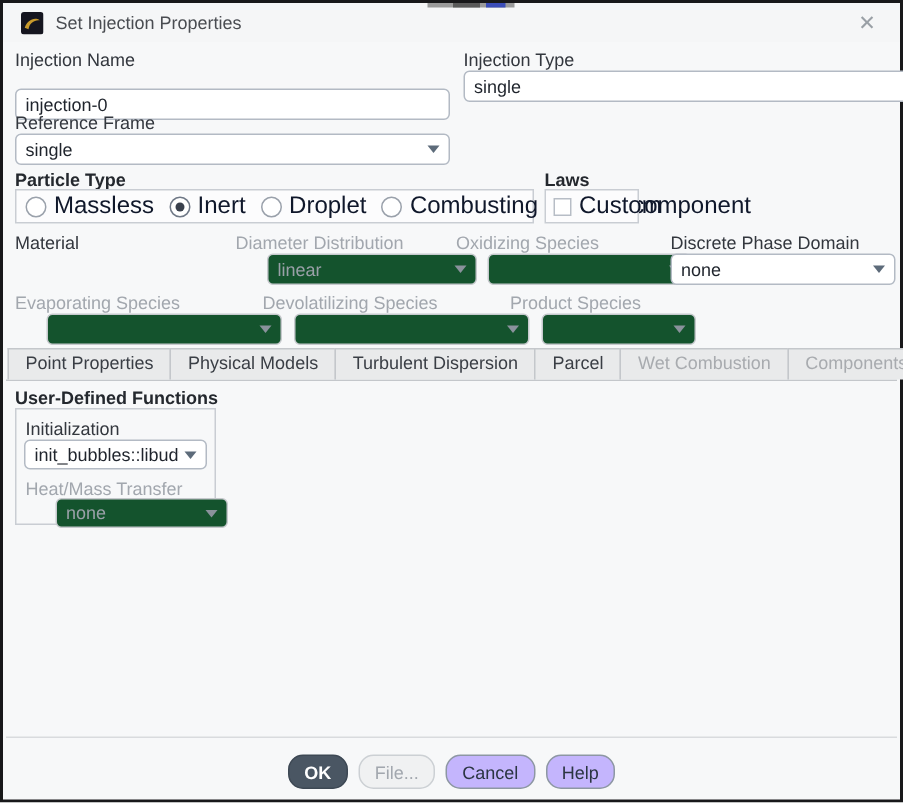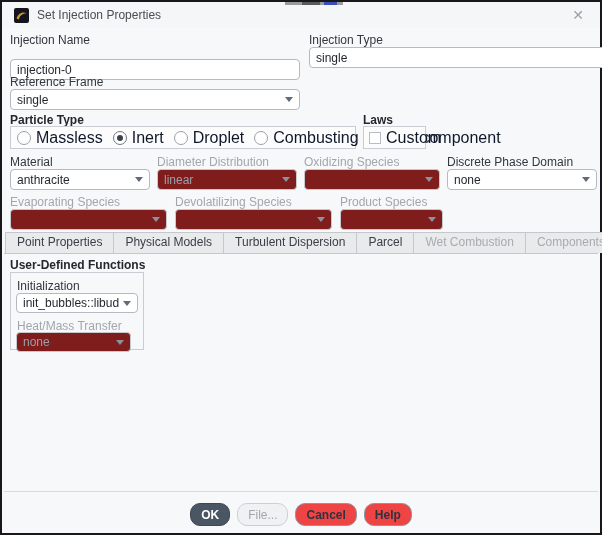--- a/index.html
+++ b/index.html
@@ -54,21 +54,21 @@
     border: 1px solid #b3bac4; border-radius: 4px;
     background: #ffffff; display: flex; align-items: center;
     padding: 0 6px; cursor: default;
   }
   .dropdown .val { font-size: 12px; color: #1f242c; flex: 1 1 auto; overflow: hidden; white-space: nowrap; }
   .dropdown .arrow {
     flex: 0 0 auto; width: 0; height: 0; margin-left: 4px;
     border-left: 4px solid transparent; border-right: 4px solid transparent;
     border-top: 5px solid #5d6b7a;
   }
-  .dropdown.dis { background: #7f1d1d; border-color: #c6c9cd; }
+  .dropdown.dis { background: #14532d; border-color: #c6c9cd; margin-left: 21px; }
   .dropdown.dis .val { color: #9aa0a8; }
   .dropdown.dis .arrow { border-top-color: #8a929c; }
 
   .groupbox {
     position: absolute; box-sizing: border-box;
     border: 1px solid #c9cdd3; background: #fcfcfd;
   }
   .radio-row { display: flex; align-items: center; height: 100%; padding: 0 6px; }
   .radio-item { display: flex; align-items: center; margin-right: 10px; }
   .radio-circle {
@@ -108,21 +108,21 @@
     position: absolute; top: 501px; left: 0; right: 0;
     display: flex; justify-content: center; gap: 7px;
   }
   .btn {
     box-sizing: border-box; height: 23px; border-radius: 10px;
     font-size: 12px; display: inline-flex; align-items: center; justify-content: center;
     padding: 0 10px; cursor: default; font-family: "Liberation Sans", sans-serif;
   }
   .btn.primary { background: #4a5663; color: #ffffff; font-weight: bold; border: 1px solid #3d4854; }
   .btn.disabled { background: #f0f1f2; color: #a2a7ae; border: 1px solid #ccd0d4; }
-  .btn.normal { background: #ef4444; color: #2b3542; font-weight: bold; border: 1px solid #8d97a3; }
+  .btn.normal { background: #c4b5fd; color: #2b3542; font-weight: normal; border: 1px solid #8d97a3; }
 </style>
 </head>
 <body>
 
 <div class="dialog">
 
   <div class="notch gray"></div>
   <div class="notch dark"></div>
   <div class="notch blue"></div>
 
@@ -180,24 +180,20 @@
   <div class="groupbox" style="left:361px; top:124px; width:63px; height:23px;">
     <div class="radio-row" style="padding:0 5px;">
       <span class="radio-item" style="margin-right:0;">
         <span class="checkbox"></span>
         <span class="radio-label">Custom</span>
       </span>
     </div>
   </div>
 
   <span class="lbl" style="left:8px; top:153px;">Material</span>
-  <div class="dropdown" style="left:8px; top:167px; width:140px;">
-    <span class="val">anthracite</span>
-    <span class="arrow"></span>
-  </div>
 
   <span class="lbl dis" style="left:155px; top:153px;">Diameter Distribution</span>
   <div class="dropdown dis" style="left:155px; top:167px; width:140px;">
     <span class="val">linear</span>
     <span class="arrow"></span>
   </div>
 
   <span class="lbl dis" style="left:302px; top:153px;">Oxidizing Species</span>
   <div class="dropdown dis" style="left:302px; top:167px; width:136px;">
     <span class="val"></span>

